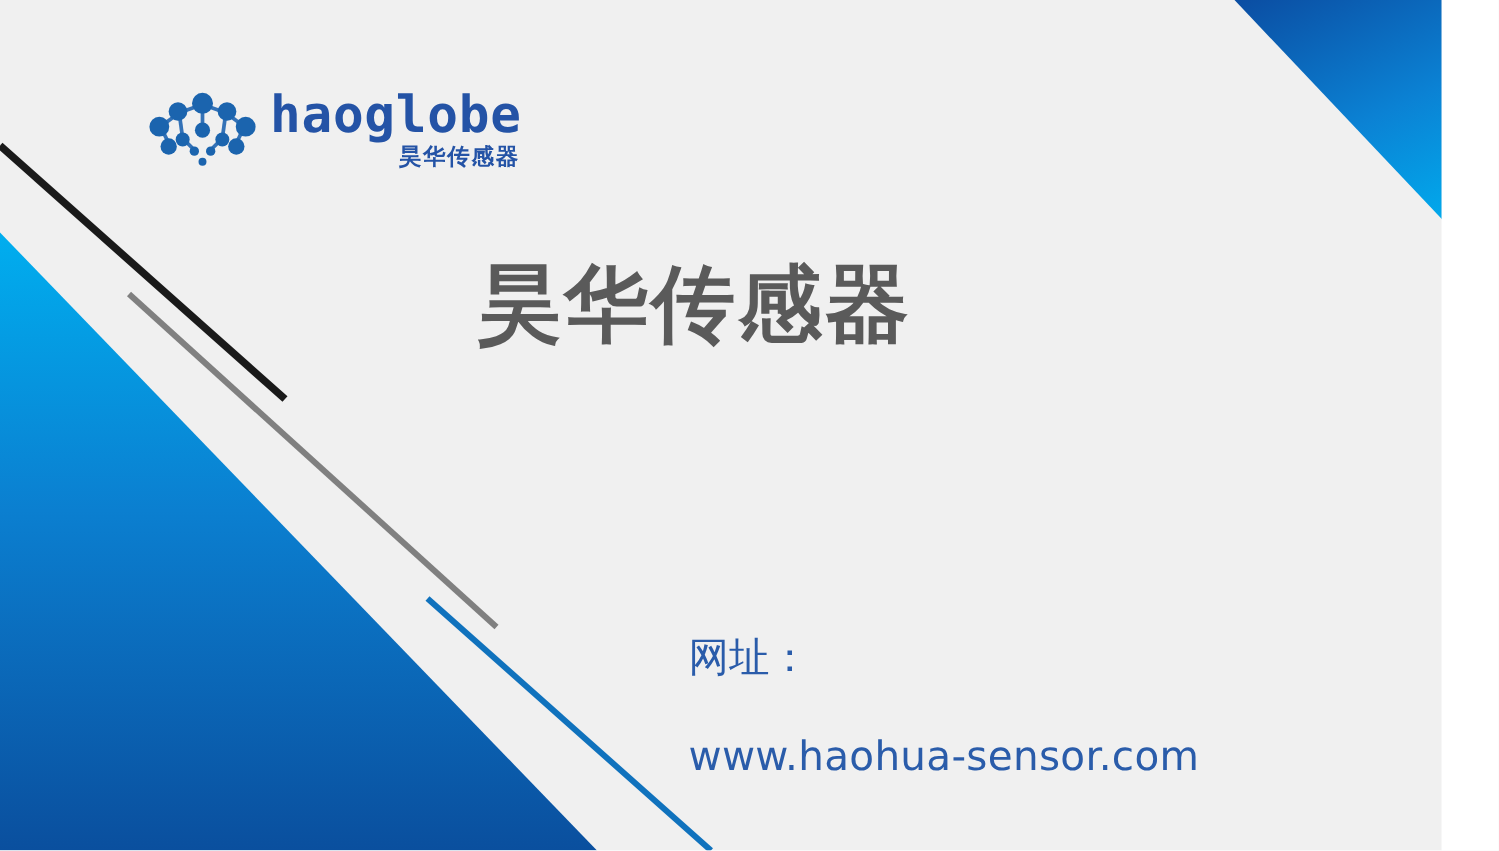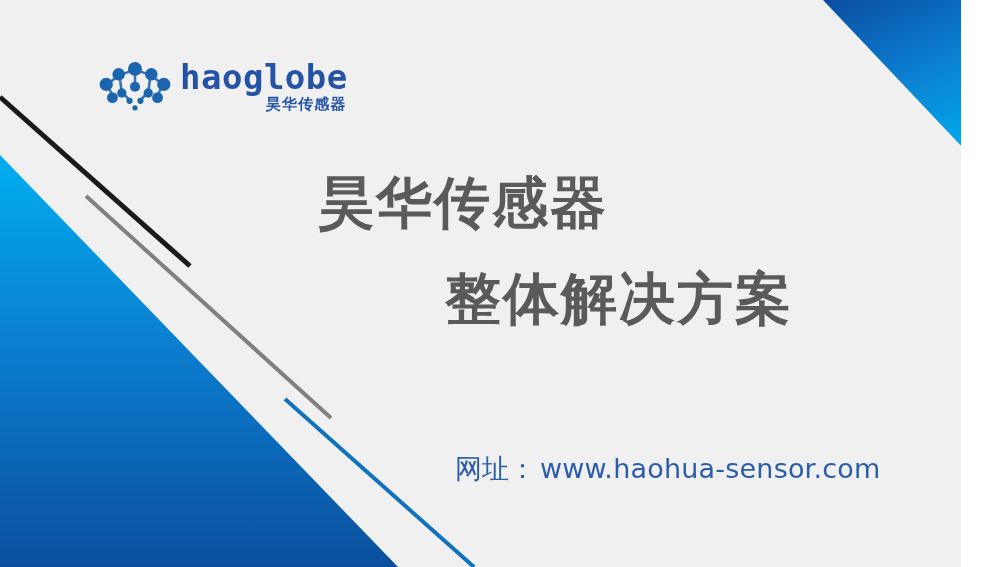--- a/index.html
+++ b/index.html
@@ -82,20 +82,21 @@
   }
   
   .url-line {
     position: absolute;
     left: 455px;
     top: 420px;
     display: flex;
     align-items: baseline;
     white-space: nowrap;
     color: #2a5caa;
+    flex-direction: column;
   }
   .url-label {
     font-family: "DejaVu Sans", sans-serif;
     font-size: 27px;
     font-weight: 400;
     letter-spacing: 0px;
     color: #2a5caa;
   }
   .url-value {
     font-family: "DejaVu Sans", sans-serif;
@@ -168,20 +169,19 @@
         <circle cx="50" cy="64" r="3.4"></circle>
       </g>
     </svg>
     <div class="logo-text-wrap">
       <div class="logo-wordmark">haoglobe</div>
       <div class="logo-sub">昊华传感器</div>
     </div>
   </div>
 
   <div class="title-1">昊华传感器</div>
-  <div class="title-2">整体解决方案</div>
 
   <div class="url-line">
     <span class="url-label">网址：</span>
     <span class="url-value">www.haohua-sensor.com</span>
   </div>
 
 </div>
 
 </body></html>

